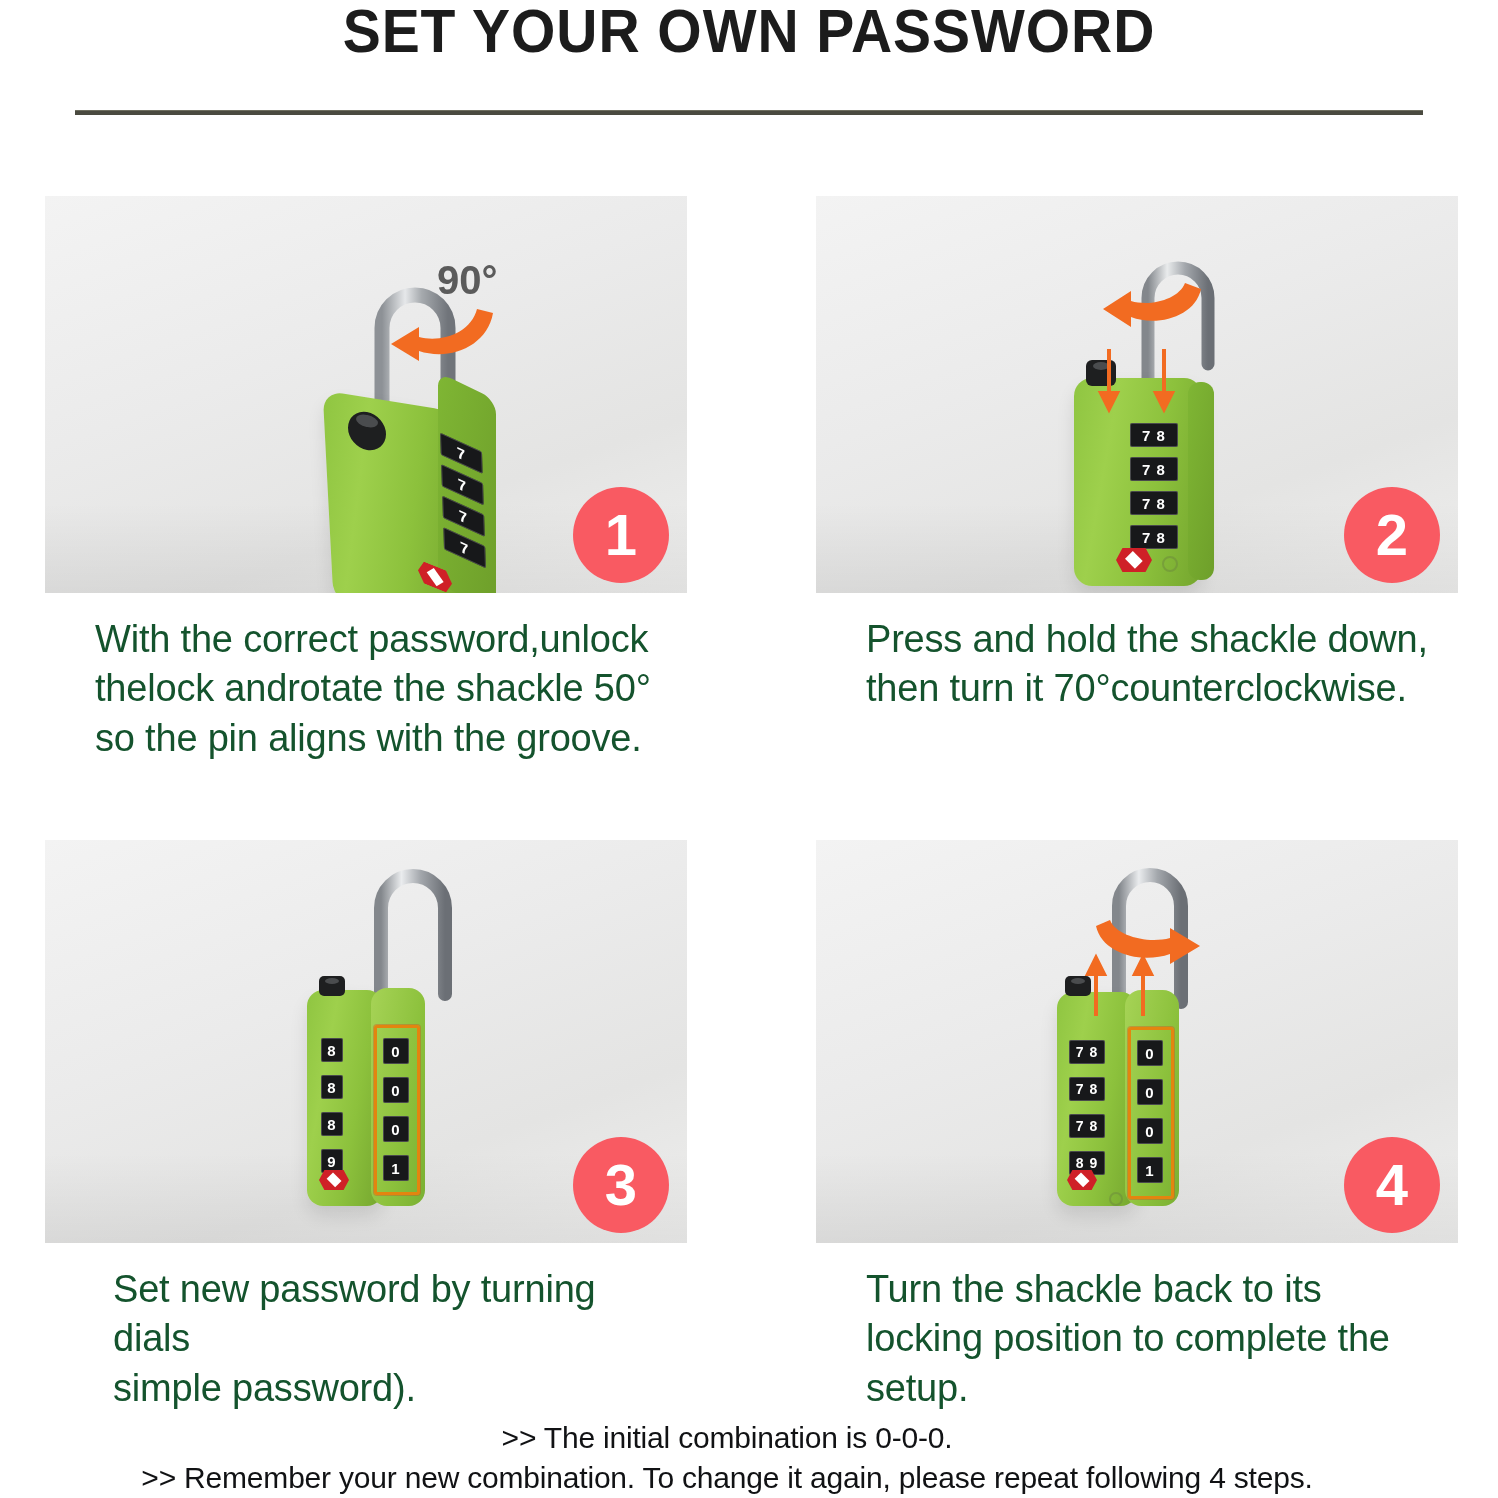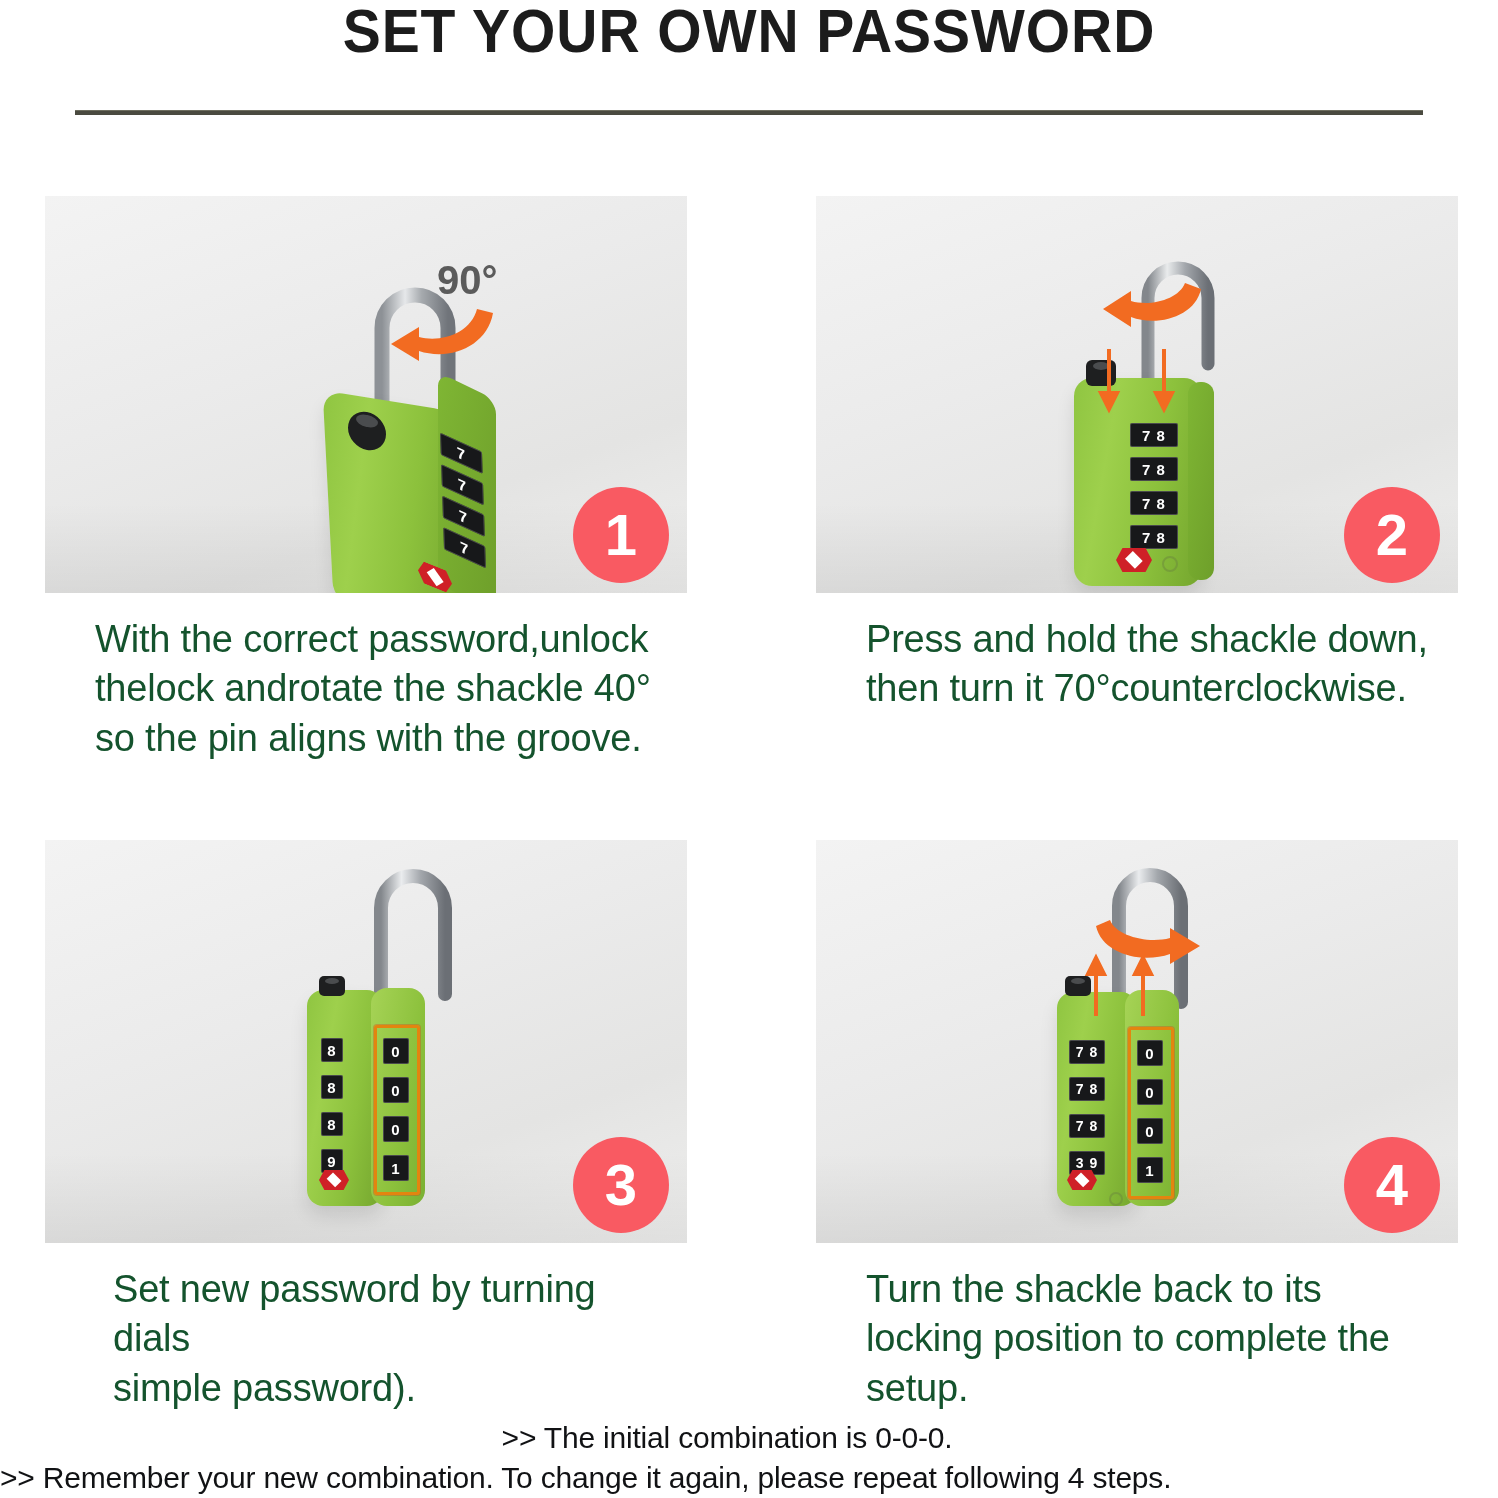--- a/index.html
+++ b/index.html
@@ -197,21 +197,21 @@
     position: absolute;
     left: 0;
     top: 1418px;
     width: 1498px;
     font-family: "Liberation Sans", sans-serif;
     font-size: 30px;
     color: #111214;
     letter-spacing: -0.2px;
   }
   .note-1 { text-align: center; padding-right: 44px; line-height: 1.32; }
-  .note-2 { text-align: left; padding-right: 44px; line-height: 1.32; }
+  .note-2 { text-align: center; padding-right: 44px; line-height: 1.32; }
 </style>
 </head>
 <body>
 
 <div class="page">
 
   <div class="title">SET YOUR OWN PASSWORD</div>
   <div class="rule"></div>
 
   <div class="steps">
@@ -261,21 +261,21 @@
           <path d="M118 14 C112 48, 74 62, 44 52 L44 62 L16 45 L44 28 L44 38 C66 44, 96 34, 102 10 Z" fill="#f26b21"></path>
         </svg>
 
         <div class="deg-label" style="left:392px; top:62px;">90°</div>
 
         <div class="badge">1</div>
       </div>
 
       <div class="caption">
         <div>With the correct password,unlock</div>
-        <div>thelock androtate the shackle 40°</div>
+        <div>thelock androtate the shackle 50°</div>
         <div>so the pin aligns with the groove.</div>
       </div>
     </div>
 
     <div class="step s2">
       <div class="photo">
         <div class="ground"></div>
 
         <div class="lock" style="left:228px; top:40px; width:300px; height:350px;">
 
@@ -427,21 +427,21 @@
             <div class="dial" style="width:36px;height:24px;font-size:14px;">
                 <span>7 8</span>
               </div>
             <div class="dial" style="width:36px;height:24px;font-size:14px;">
                 <span>7 8</span>
               </div>
             <div class="dial" style="width:36px;height:24px;font-size:14px;">
                 <span>7 8</span>
               </div>
             <div class="dial" style="width:36px;height:24px;font-size:14px;">
-                <span>3 9</span>
+                <span>8 9</span>
               </div>
           </div>
 
           <div class="dials" style="left:106px; top:192px; gap:13px;">
             <div class="dial" style="width:26px;height:26px;font-size:15px;">
                 <span>0</span>
               </div>
             <div class="dial" style="width:26px;height:26px;font-size:15px;">
                 <span>0</span>
               </div>

